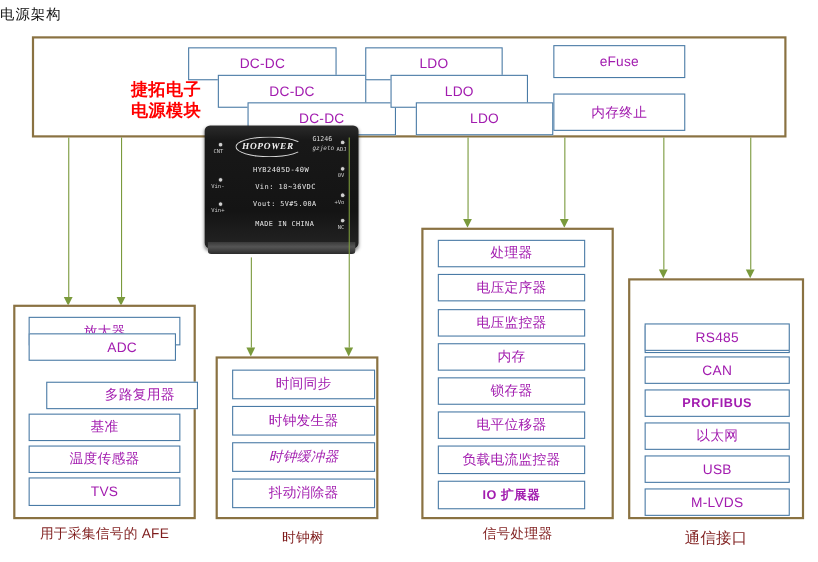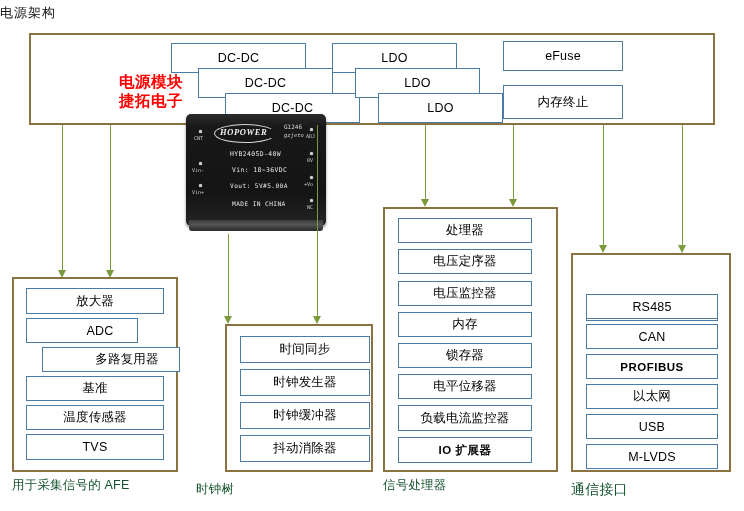--- a/index.html
+++ b/index.html
@@ -12,34 +12,34 @@
 
   
   .grp{
     position:absolute;
     border:2px solid #8a7242;
     background:#ffffff;
     box-sizing:border-box;
   }
   .grp-label{
     position:absolute;
-    text-align:left;
+    text-align:center;
     font-size:12.5px;
-    color:#14532d;
+    color:#7f1d1d;
     white-space:nowrap;
     letter-spacing:.2px;
   }
   .bx{
     position:absolute;
     border:1.6px solid #4a7ba6;
     background:#ffffff;
     box-sizing:border-box;
     display:flex;align-items:center;justify-content:center;
     font-size:12.5px;
-    color:#000000;
+    color:#a21caf;
     white-space:nowrap;
     letter-spacing:.2px;
   }
   .bx.latin{font-size:12.5px;}
   .bx.bold{font-weight:bold;font-size:11.5px;letter-spacing:.5px;}
 
   
   #title{
     position:absolute;left:0;top:4px;width:744px;
     font-size:13px;color:#111;letter-spacing:1px;
@@ -106,21 +106,21 @@
   .arrow .head{
     position:absolute;left:-4.5px;
     width:0;height:0;
     border-left:4.5px solid transparent;
     border-right:4.5px solid transparent;
     border-top:8px solid #7a9a3c;
   }
 
   
   #g-afe{left:12px;top:277px;width:166px;height:195px;}
-  #g-clock{left:196px;top:324px;width:148px;height:148px;margin-left:29px;}
+  #g-clock{left:196px;top:324px;width:148px;height:148px;}
   #g-sig{left:383px;top:207px;width:175px;height:265px;}
   #g-comm{left:571px;top:253px;width:160px;height:219px;}
 </style>
 </head>
 <body>
 
 <div id="stage">
 
   <div id="title">电源架构</div>
 
@@ -131,22 +131,22 @@
   <div class="bx latin" style="left:225px;top:93px;width:135px;height:30px;">DC-DC</div>
 
   <div class="bx latin" style="left:332px;top:43px;width:125px;height:30px;">LDO</div>
   <div class="bx latin" style="left:355px;top:68px;width:125px;height:30px;">LDO</div>
   <div class="bx latin" style="left:378px;top:93px;width:125px;height:30px;">LDO</div>
 
   <div class="bx latin" style="left:503px;top:41px;width:120px;height:30px;">eFuse</div>
   <div class="bx" style="left:503px;top:85px;width:120px;height:34px;">内存终止</div>
 
   <div id="brand">
+    <div>捷拓电子</div>
     <div>电源模块</div>
-    <div>捷拓电子</div>
   </div>
 
   <div id="module">
     <div class="mod-body">
       <div class="mod-logo-arc"></div>
       <div class="mod-logo">HOPOWER</div>
       <div class="mod-code">G1246</div>
       <div class="mod-sub">gzjeto</div>
 
       <div class="mod-txt mod-l1">HYB2405D-40W</div>
@@ -204,32 +204,32 @@
     <div class="shaft" style="height:120px;"></div>
       <div class="head" style="top:120px;"></div>
   </div>
   <div class="arrow" style="left:682px;top:125px;">
     <div class="shaft" style="height:120px;"></div>
       <div class="head" style="top:120px;"></div>
   </div>
 
   <div class="grp" id="g-afe">
     <div class="bx" style="left:12px;top:9px;width:138px;height:26px;">放大器</div>
-    <div class="bx latin" style="left:12px;top:39px;width:112px;height:25px;padding-left:36px;">ADC</div>
+    <div class="bx latin" style="left:12px;top:24px;width:134px;height:25px;padding-left:36px;">ADC</div>
     <div class="bx" style="left:28px;top:68px;width:138px;height:25px;padding-left:32px;">多路复用器</div>
     <div class="bx" style="left:12px;top:97px;width:138px;height:25px;text-align:center;">基准</div>
     <div class="bx" style="left:12px;top:126px;width:138px;height:25px;">温度传感器</div>
     <div class="bx latin" style="left:12px;top:155px;width:138px;height:26px;">TVS</div>
   </div>
   <div class="grp-label" style="left:12px;top:477px;width:166px;">用于采集信号的 AFE</div>
 
   <div class="grp" id="g-clock">
     <div class="bx" style="left:13px;top:10px;width:130px;height:27px;">时间同步</div>
     <div class="bx" style="left:13px;top:43px;width:130px;height:27px;">时钟发生器</div>
-    <div class="bx" style="left:13px;top:76px;width:130px;height:27px;">时钟缓冲器</div>
+    <div class="bx" style="left:13px;top:76px;width:130px;height:27px;font-style:italic;">时钟缓冲器</div>
     <div class="bx" style="left:13px;top:109px;width:130px;height:27px;">抖动消除器</div>
   </div>
   <div class="grp-label" style="left:196px;top:481px;width:159px;">时钟树</div>
 
   <div class="grp" id="g-sig">
     <div class="bx" style="left:13px;top:9px;width:134px;height:25px;">处理器</div>
     <div class="bx" style="left:13px;top:40px;width:134px;height:25px;">电压定序器</div>
     <div class="bx" style="left:13px;top:72px;width:134px;height:25px;">电压监控器</div>
     <div class="bx" style="left:13px;top:103px;width:134px;height:25px;">内存</div>
     <div class="bx" style="left:13px;top:134px;width:134px;height:25px;">锁存器</div>

